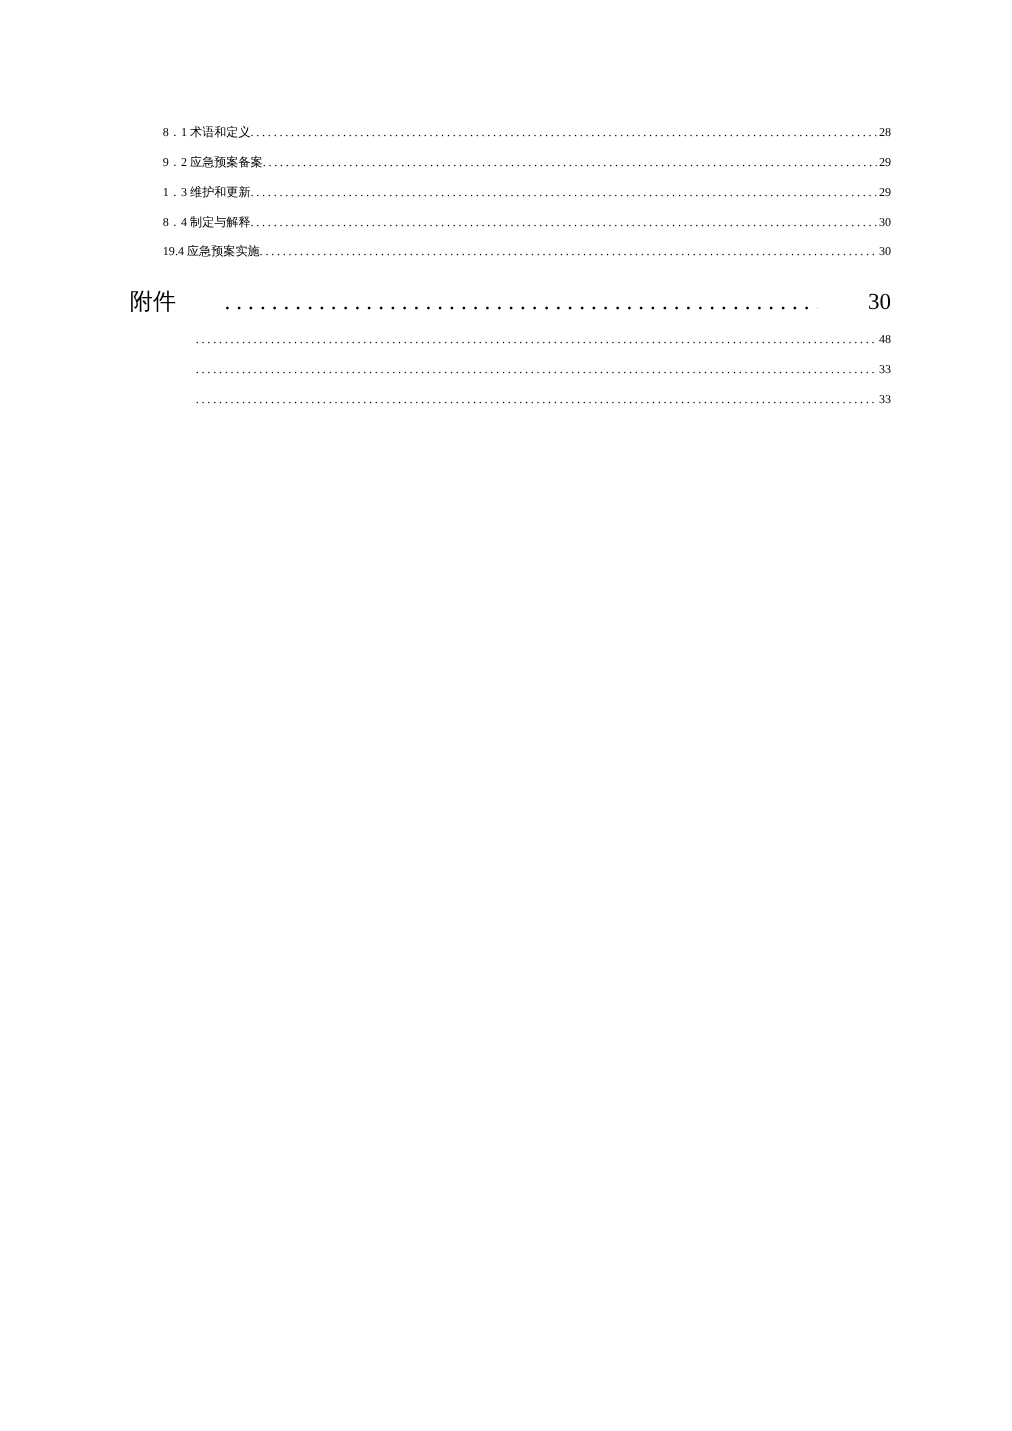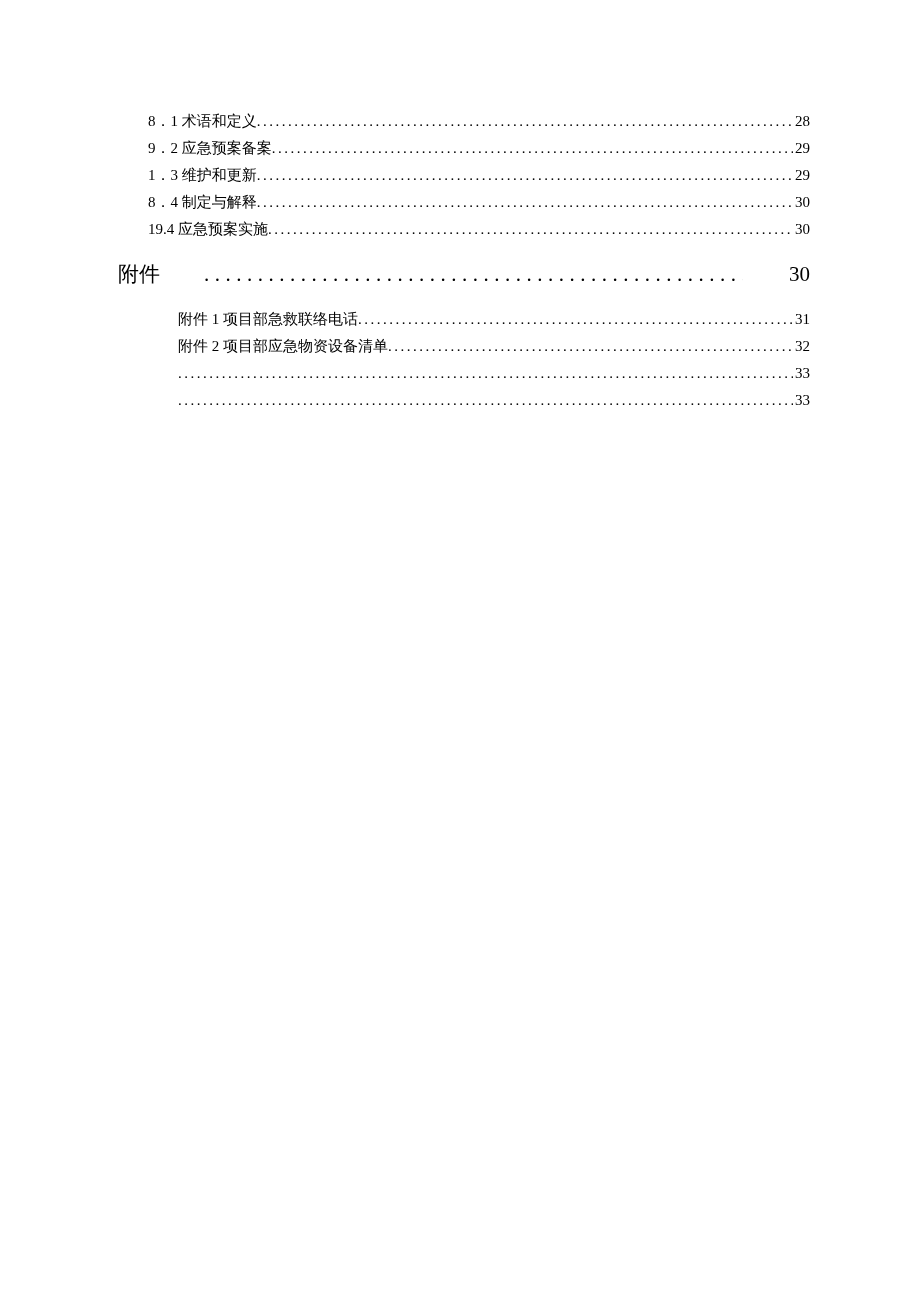--- a/index.html
+++ b/index.html
@@ -16,32 +16,32 @@
       padding-top: 108px;
       padding-left: 148px;
       padding-right: 110px;
     }
     .toc-container {
       width: 100%;
     }
     .toc-entry-sub {
       display: flex;
       align-items: baseline;
-      font-size: 15px;
+      font-size: 11px;
       line-height: 27px;
       white-space: nowrap;
     }
     .toc-entry-heading {
       display: flex;
       align-items: center;
       font-size: 21px;
       line-height: 27px;
       white-space: nowrap;
       margin-top: 18px;
-      margin-bottom: 18px;
+      margin-bottom: 8px;
       gap: 44px;
     }
     .toc-label {
       flex-shrink: 0;
     }
     .toc-indent {
       padding-left: 30px;
     }
     .toc-dots {
       flex: 1;
@@ -102,30 +102,24 @@
   </div>
 
   <div class="toc-entry-heading" style="margin-left:-30px;">
     <span class="toc-label">附件</span>
     <span class="toc-dots-heading"></span>
     <span class="toc-page">30</span>
   </div>
 
   <div class="toc-indent">
     <div class="toc-entry-sub">
-      <span class="toc-label">附件 1 项目部急救联络电话</span>
       <span class="toc-dots"></span>
-      <span class="toc-page">31</span>
+      <span class="toc-page">48</span>
     </div>
 
-    <div class="toc-entry-sub">
-      <span class="toc-label">附件 2 项目部应急物资设备清单</span>
-      <span class="toc-dots"></span>
-      <span class="toc-page">32</span>
-    </div>
 
     <div class="toc-entry-sub">
       <span class="toc-dots"></span>
       <span class="toc-page">33</span>
     </div>
 
     <div class="toc-entry-sub">
       <span class="toc-dots"></span>
       <span class="toc-page">33</span>
     </div>

